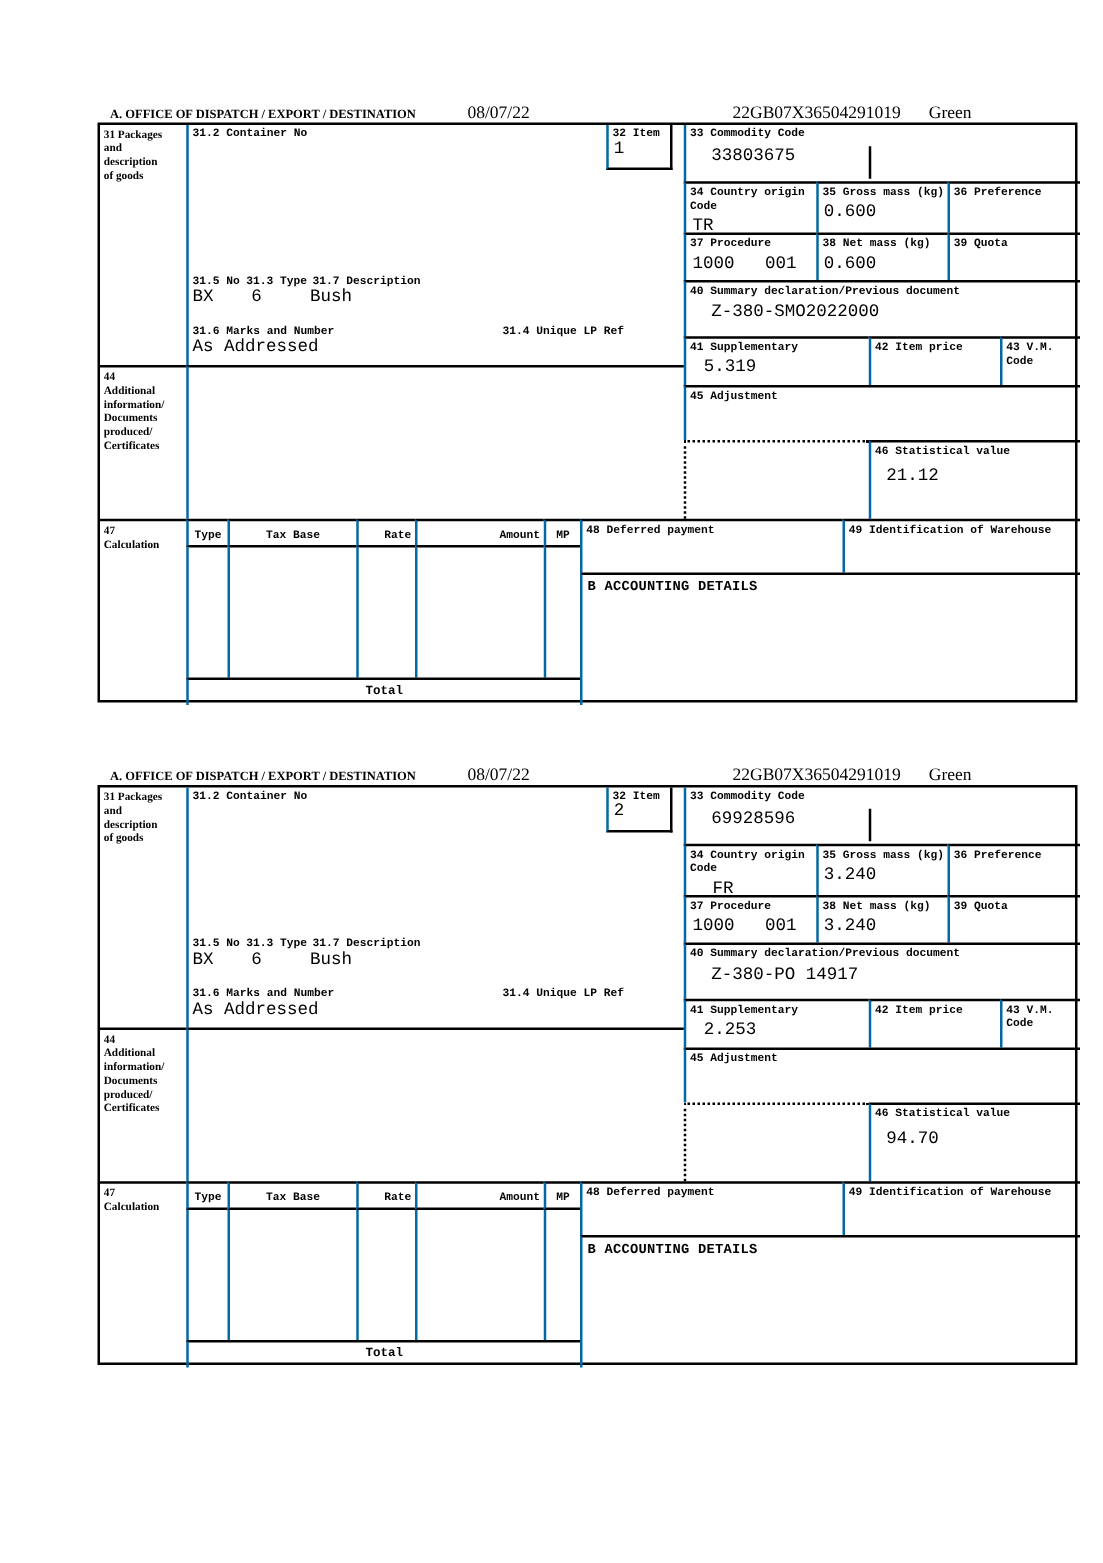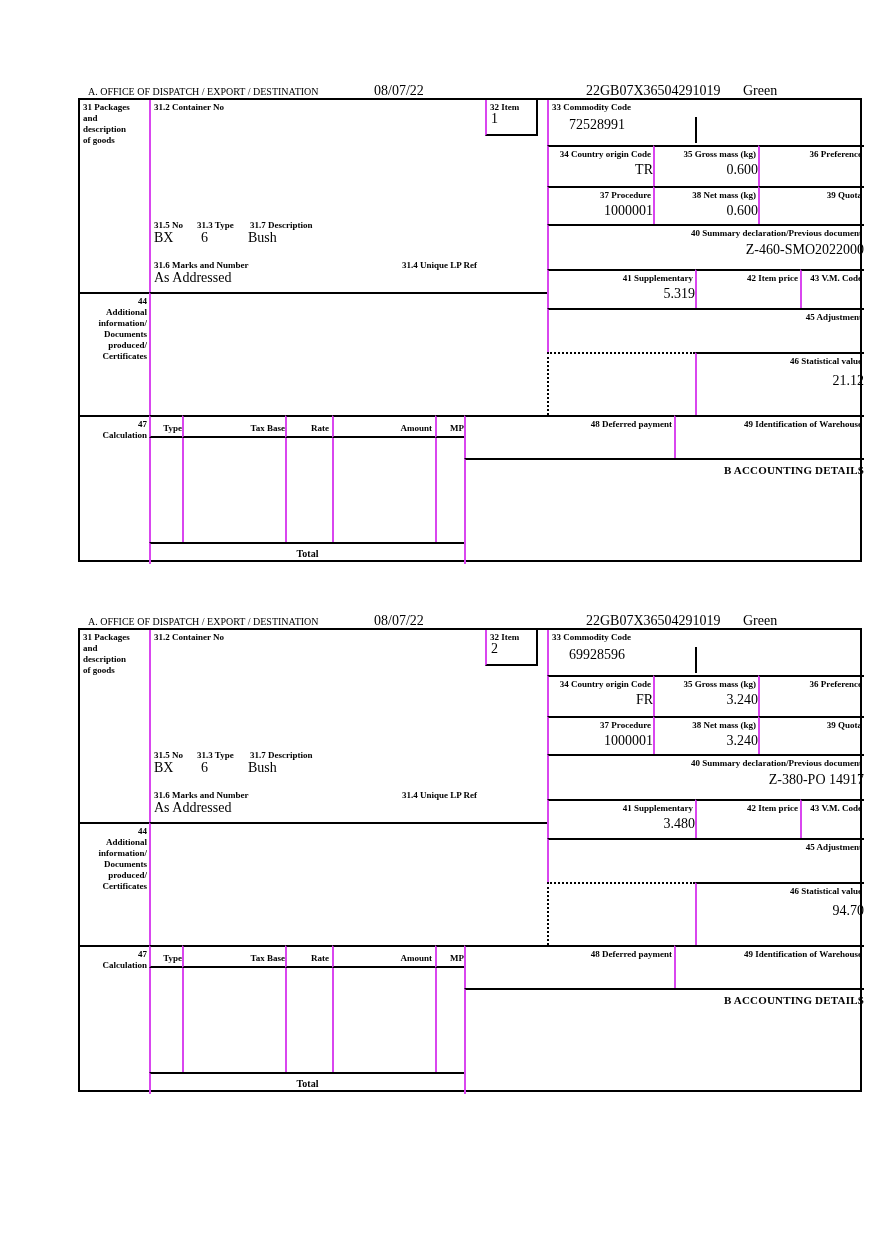--- a/index.html
+++ b/index.html
@@ -7,42 +7,42 @@
     width:882px;height:1250px;background:#ffffff;color:#000;
     font-family:"Liberation Serif","DejaVu Serif",serif;
     position:relative;overflow:hidden;
   }
   #sections{position:absolute;inset:0;}
   .section{position:relative;width:784px;height:480px;margin-left:78px;}
   .section{margin-top:50px;}
   .section:first-child{margin-top:82px;}
 
   .sec-header{position:relative;height:16px;}
-  .office{position:absolute;left:10px;bottom:1px;font-weight:normal;font-size:10px;white-space:nowrap;}
+  .office{position:absolute;left:10px;bottom:1px;font-weight:bold;font-size:10px;white-space:nowrap;}
   .hdr-date{position:absolute;left:296px;bottom:-1px;font-size:14px;}
   .hdr-mrn{position:absolute;left:508px;bottom:-1px;font-size:14px;}
   .hdr-route{position:absolute;left:665px;bottom:-1px;font-size:14px;}
 
   .outer{position:absolute;top:16px;left:0;width:784px;height:464px;
          border:2px solid #000;box-sizing:border-box;}
   .bx{position:absolute;box-sizing:border-box;}
-  .bl{border-left:2px solid #d946ef;}
-  .bt{border-top:2px solid #000;text-align:right;}
+  .bl{border-left:2px solid #0369a1;font-family:Liberation Mono, monospace;}
+  .bt{border-top:2px solid #000;}
   .bb{border-bottom:2px solid #000;}
   .br{border-right:2px solid #000;}
   .dl{border-left:2px dotted #000;}
   .dt{border-top:2px dotted #000;}
 
   .lbl{font-weight:bold;font-size:9px;line-height:11px;padding:2px 2px 0 3px;white-space:pre-line;}
   .slbl{position:absolute;font-weight:bold;font-size:9px;line-height:10px;white-space:nowrap;}
   .val{font-size:14px;line-height:16px;white-space:nowrap;}
   .sval{position:absolute;font-size:14px;line-height:16px;white-space:nowrap;}
   .acct{font-weight:bold;font-size:11px;padding:4px 0 0 4px;letter-spacing:.2px;}
   .thc{font-weight:bold;font-size:9px;padding-top:6px;}
-  .t-c{text-align:right;}
+  .t-c{text-align:center;}
   .t-r{text-align:right;padding-right:3px;box-sizing:border-box;}
   .totalrow{font-weight:bold;font-size:10px;text-align:center;padding-top:4px;}
   .cdiv{position:absolute;left:146px;top:17px;width:2px;height:26px;background:#000;}
 </style>
 </head>
 <body>
 
 <div id="sections">
   <div class="section">
 
@@ -75,21 +75,21 @@
         <span class="sval" style="left:3px;top:170px;">As Addressed</span>
       </div>
 
       <div class="bx bl bb br" style="left:405px;top:0;width:53px;height:36px;">
         <div class="lbl">32 Item</div>
         <div class="val" style="padding-left:4px;margin-top:-2px;">1</div>
       </div>
 
       <div class="bx bl" style="left:467px;top:0;width:317px;height:45px;">
         <div class="lbl">33 Commodity Code</div>
-        <div class="val" style="padding-left:20px;margin-top:4px;">72528991</div>
+        <div class="val" style="padding-left:20px;margin-top:4px;">33803675</div>
         <div class="cdiv"></div>
       </div>
 
       <div class="bx bl bt" style="left:467px;top:45px;width:106px;height:41px;">
         <div class="lbl">34 Country origin Code</div>
         <div class="val" style="padding-left:5px;margin-top:2px;">TR</div>
       </div>
       <div class="bx bl bt" style="left:573px;top:45px;width:105px;height:41px;">
         <div class="lbl">35 Gross mass (kg)</div>
         <div class="val" style="padding-left:4px;margin-top:2px;">0.600</div>
@@ -107,21 +107,21 @@
       <div class="bx bl bt" style="left:573px;top:86px;width:105px;height:38px;">
         <div class="lbl">38 Net mass (kg)</div>
         <div class="val" style="padding-left:4px;margin-top:2px;">0.600</div>
       </div>
       <div class="bx bl bt" style="left:678px;top:86px;width:106px;height:38px;">
         <div class="lbl">39 Quota</div>
       </div>
 
       <div class="bx bl bt" style="left:467px;top:124px;width:317px;height:45px;">
         <div class="lbl">40 Summary declaration/Previous document</div>
-        <div class="val" style="padding-left:20px;margin-top:3px;">Z-460-SMO2022000</div>
+        <div class="val" style="padding-left:20px;margin-top:3px;">Z-380-SMO2022000</div>
       </div>
 
       <div class="bx bl bt" style="left:467px;top:169px;width:148px;height:39px;">
         <div class="lbl">41 Supplementary</div>
         <div class="val" style="padding-left:14px;margin-top:2px;">5.319</div>
       </div>
       <div class="bx bl bt" style="left:615px;top:169px;width:105px;height:39px;">
         <div class="lbl">42 Item price</div>
       </div>
       <div class="bx bl bt" style="left:720px;top:169px;width:64px;height:39px;">
@@ -247,21 +247,21 @@
         <div class="lbl">39 Quota</div>
       </div>
 
       <div class="bx bl bt" style="left:467px;top:124px;width:317px;height:45px;">
         <div class="lbl">40 Summary declaration/Previous document</div>
         <div class="val" style="padding-left:20px;margin-top:3px;">Z-380-PO 14917</div>
       </div>
 
       <div class="bx bl bt" style="left:467px;top:169px;width:148px;height:39px;">
         <div class="lbl">41 Supplementary</div>
-        <div class="val" style="padding-left:14px;margin-top:2px;">3.480</div>
+        <div class="val" style="padding-left:14px;margin-top:2px;">2.253</div>
       </div>
       <div class="bx bl bt" style="left:615px;top:169px;width:105px;height:39px;">
         <div class="lbl">42 Item price</div>
       </div>
       <div class="bx bl bt" style="left:720px;top:169px;width:64px;height:39px;">
         <div class="lbl">43 V.M. Code</div>
       </div>
 
       <div class="bx bl bt" style="left:467px;top:208px;width:317px;height:44px;">
         <div class="lbl">45 Adjustment</div>

